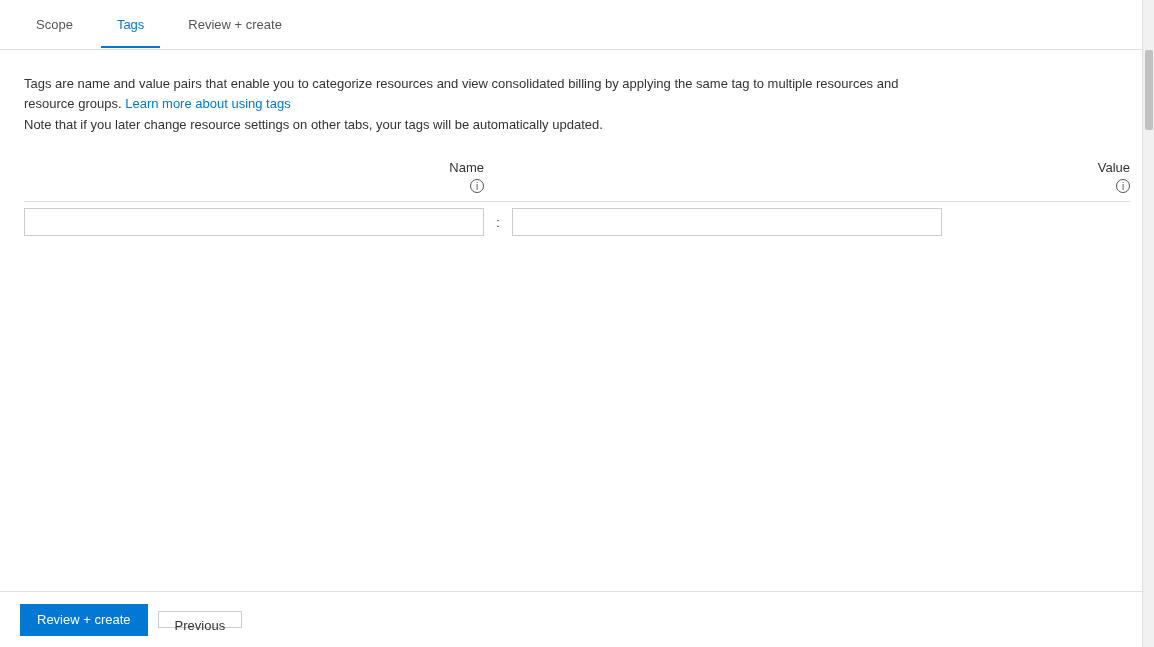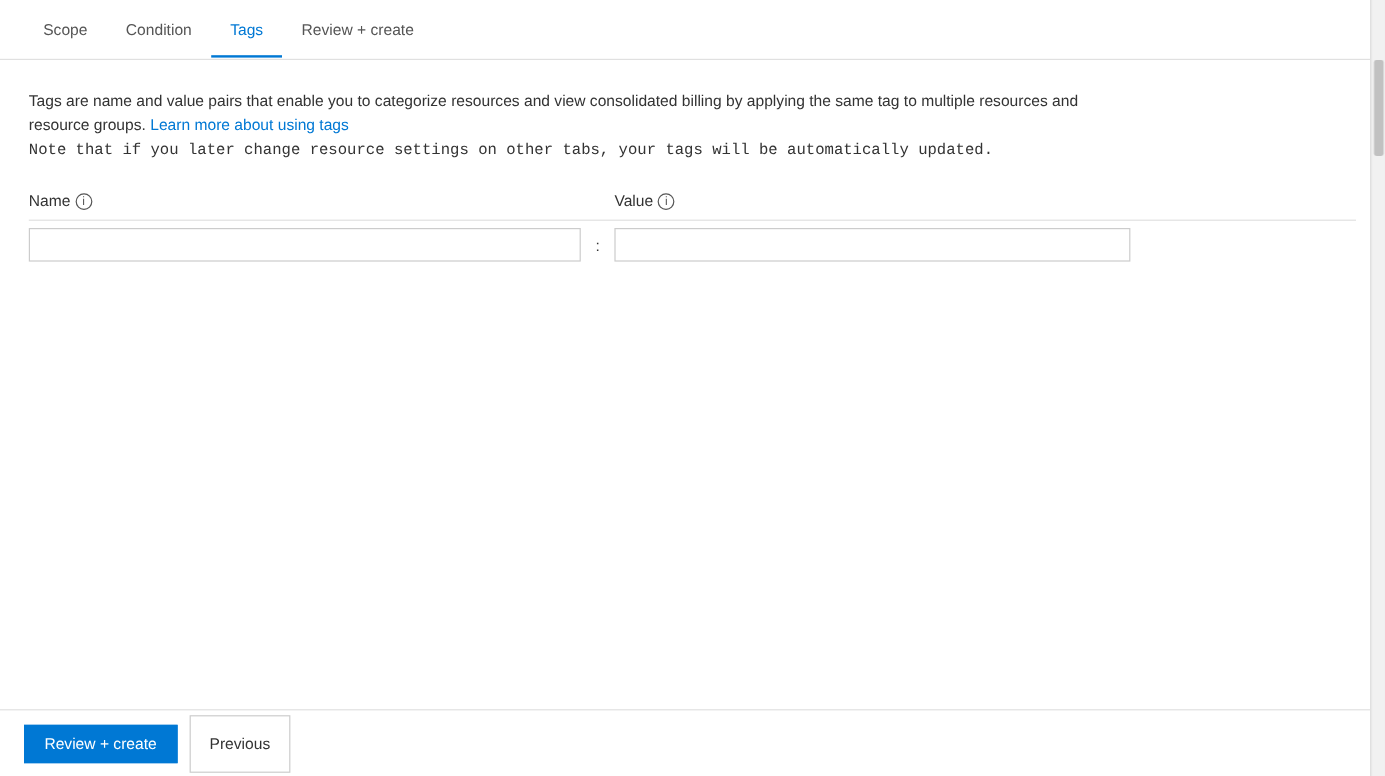--- a/index.html
+++ b/index.html
@@ -26,21 +26,21 @@
       padding: 0;
     }
 
     
     .nav-tabs {
       display: flex;
       align-items: center;
       border-bottom: 1px solid #e0e0e0;
       padding: 0 20px;
       height: 50px;
-      gap: 0;
+      gap: 12px;
     }
 
     .nav-tab {
       padding: 14px 16px;
       cursor: pointer;
       font-size: 13px;
       color: #555;
       border-bottom: 2px solid transparent;
       margin-bottom: -1px;
       white-space: nowrap;
@@ -67,21 +67,20 @@
 
     .description-text a {
       color: #0078d4;
       text-decoration: none;
     }
 
     .note-text {
       font-size: 13px;
       color: #333;
       margin-bottom: 28px;
-      font-family: Liberation Mono, monospace;
     }
 
     
     .form-section {
       margin-top: 8px;
     }
 
     .form-row-header {
       display: flex;
       align-items: center;
@@ -90,20 +89,21 @@
       padding-bottom: 8px;
     }
 
     .form-label {
       display: flex;
       align-items: flex-end;
       gap: 4px;
       font-size: 13px;
       color: #333;
       font-weight: 500;
+      flex-direction: column;
     }
 
     .name-col {
       width: 460px;
     }
 
     .colon-col {
       width: 28px;
       text-align: center;
       color: #555;
@@ -183,21 +183,21 @@
     }
 
     .btn-secondary {
       background: #fff;
       color: #333;
       border: 1px solid #ccc;
       padding: 6px 16px;
       font-size: 13px;
       cursor: pointer;
       font-family: inherit;
-      height: 48px;
+      height: 17px;
     }
 
     
     .main-content::-webkit-scrollbar {
       width: 8px;
     }
     .main-content::-webkit-scrollbar-track {
       background: #f1f1f1;
     }
     .main-content::-webkit-scrollbar-thumb {
@@ -224,21 +224,20 @@
       border-radius: 2px;
     }
   </style>
 </head>
 <body>
 
 <div class="main-content">
 
   <nav class="nav-tabs">
     <div class="nav-tab">Scope</div>
-    <div class="nav-tab">Condition</div>
     <div class="nav-tab active">Tags</div>
     <div class="nav-tab">Review + create</div>
   </nav>
 
   <div class="page-content">
     <p class="description-text">
       <span>Tags are name and value pairs that enable you to categorize resources and view consolidated billing by applying the same tag to multiple resources and resource groups.</span>
       <a href="#">Learn more about using tags</a>
     </p>
 

